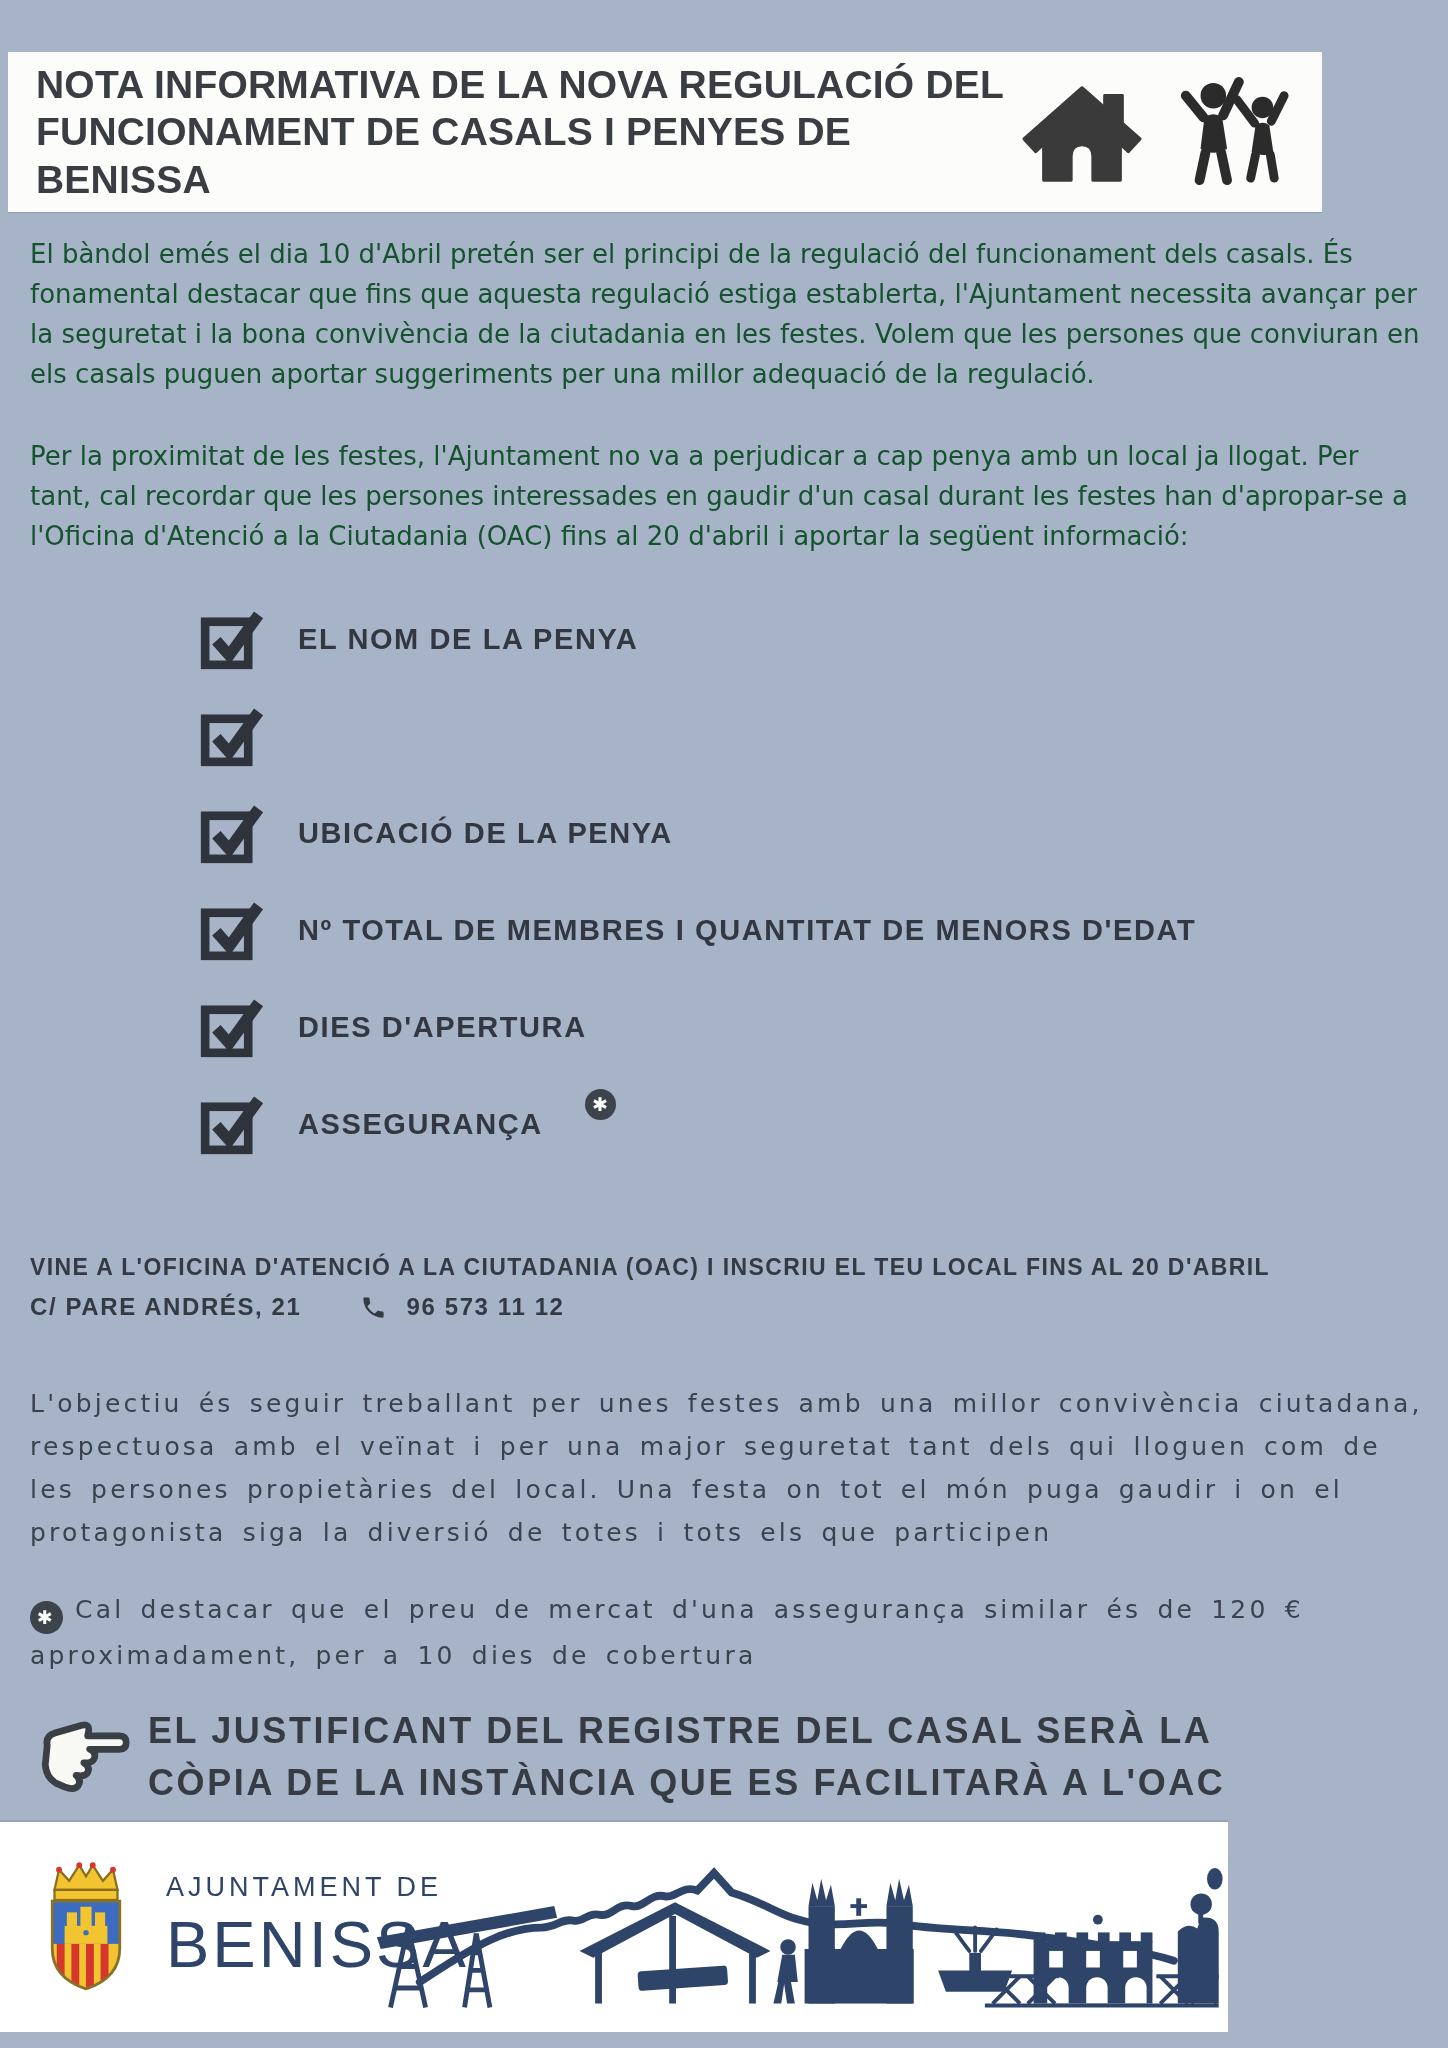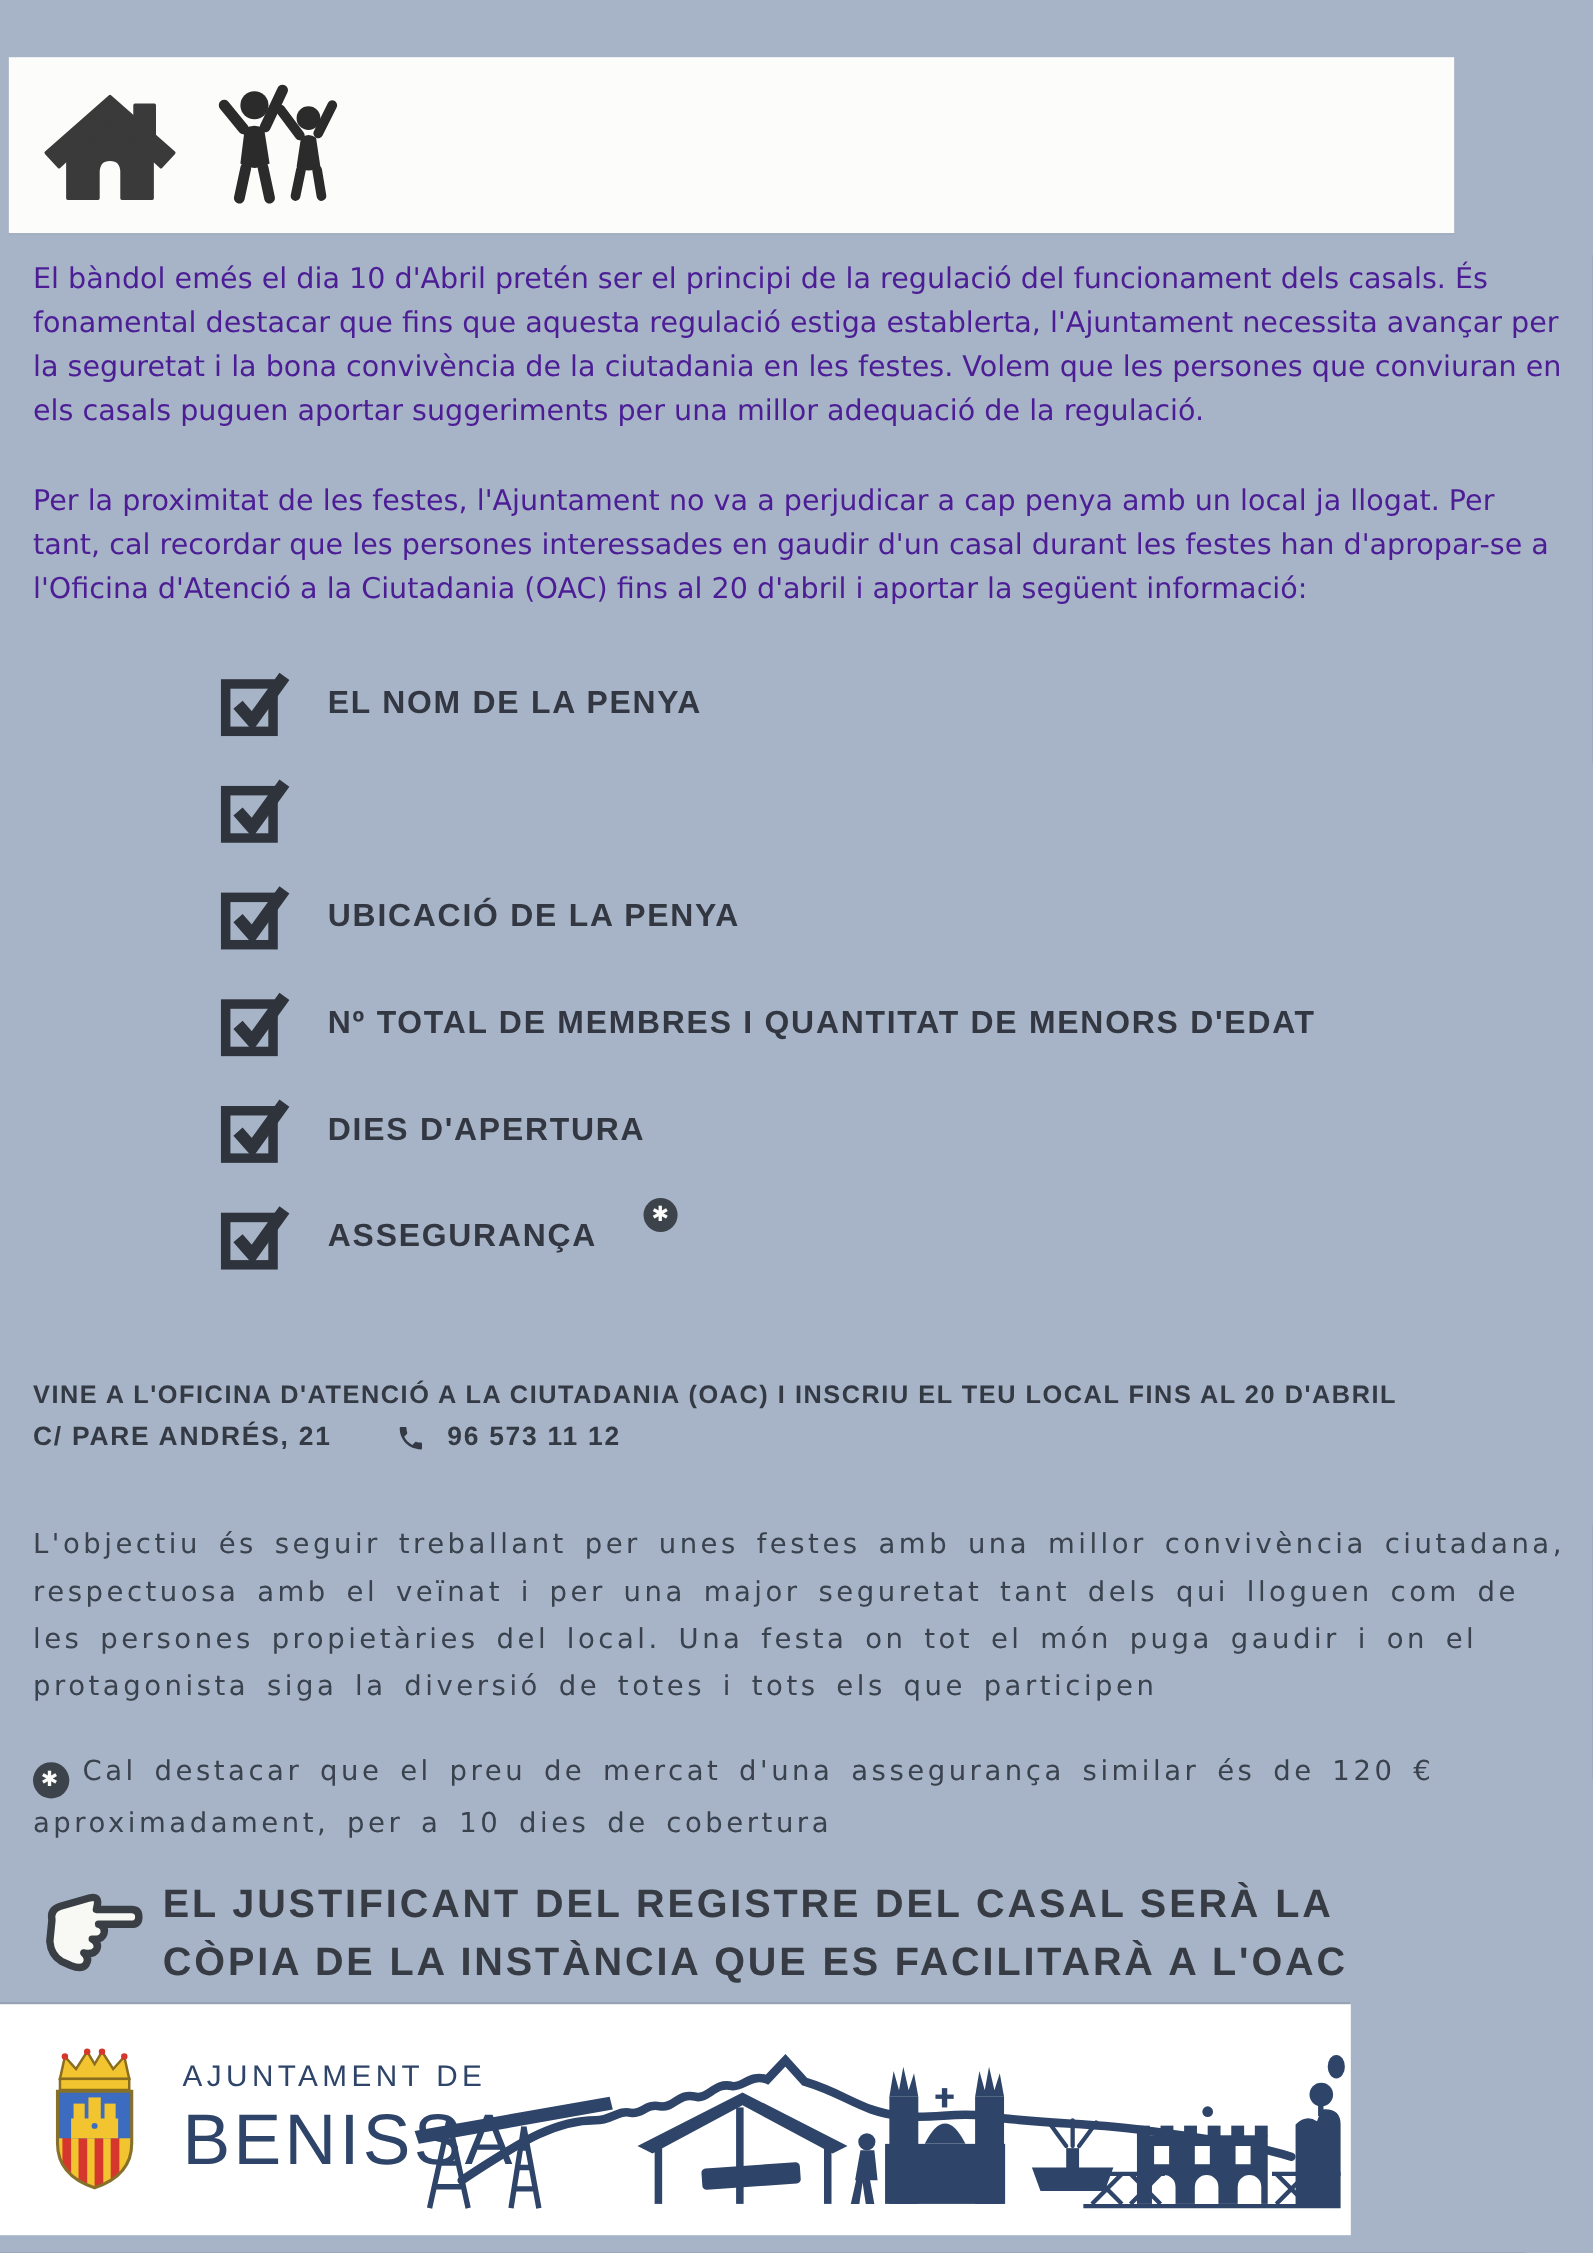--- a/index.html
+++ b/index.html
@@ -19,21 +19,21 @@
   }
   .title {
     font-family:"Liberation Sans", sans-serif; font-weight:bold;
     font-size:39px; line-height:1.22; color:#3a3d41; letter-spacing:.2px;
     max-width:1010px;
   }
   .header-icons { display:flex; align-items:center; gap:26px; padding-right:6px; }
   
   .p1, .p2 {
     position:absolute; left:30px; width:1392px;
-    font-size:26px; line-height:40px; color:#4c1d95;
+    font-size:26px; line-height:40px; color:#14532d;
   }
   .p1 { top:234px; }
   .p2 { top:436px; }
   
   .checklist { position:absolute; top:608px; left:198px; list-style:none; }
   .check-item { display:flex; align-items:center; gap:34px; height:62px; margin-bottom:35px; }
   .check-label {
     font-family:"Liberation Sans", sans-serif; font-weight:bold;
     font-size:29px; letter-spacing:1.6px; color:#323741; white-space:nowrap;
   }
@@ -77,20 +77,24 @@
   .brand-top { font-size:27px; letter-spacing:4px; margin-bottom:4px; }
   .brand-name { font-size:65px; letter-spacing:3px; font-weight:normal; }
   .skyline { position:absolute; right:0; bottom:8px; }
 </style>
 </head>
 <body>
 
 <div class="page">
 
   <div class="header-box">
+    <div class="title">
+      <span>NOTA INFORMATIVA DE LA NOVA REGULACIÓ DEL</span><br>
+      <span>FUNCIONAMENT DE CASALS I PENYES DE BENISSA</span>
+    </div>
     <div class="header-icons">
       <svg width="128" height="112" viewBox="0 0 130 110">
         <g fill="#3a3a3a" stroke="#3a3a3a" stroke-width="3" stroke-linejoin="round">
           <path d="M65 10 L6 62 L18 75 L65 31 L112 75 L124 62 Z"></path>
           <path d="M88 18 H106 V46 L88 29 Z"></path>
           <path d="M26 70 L65 34 L104 70 V104 H76 V80 Q76 68 65 68 Q54 68 54 80 V104 H26 Z"></path>
         </g>
       </svg>
       <svg width="118" height="113" viewBox="0 0 120 115">
         <g fill="#2b2b2b">

